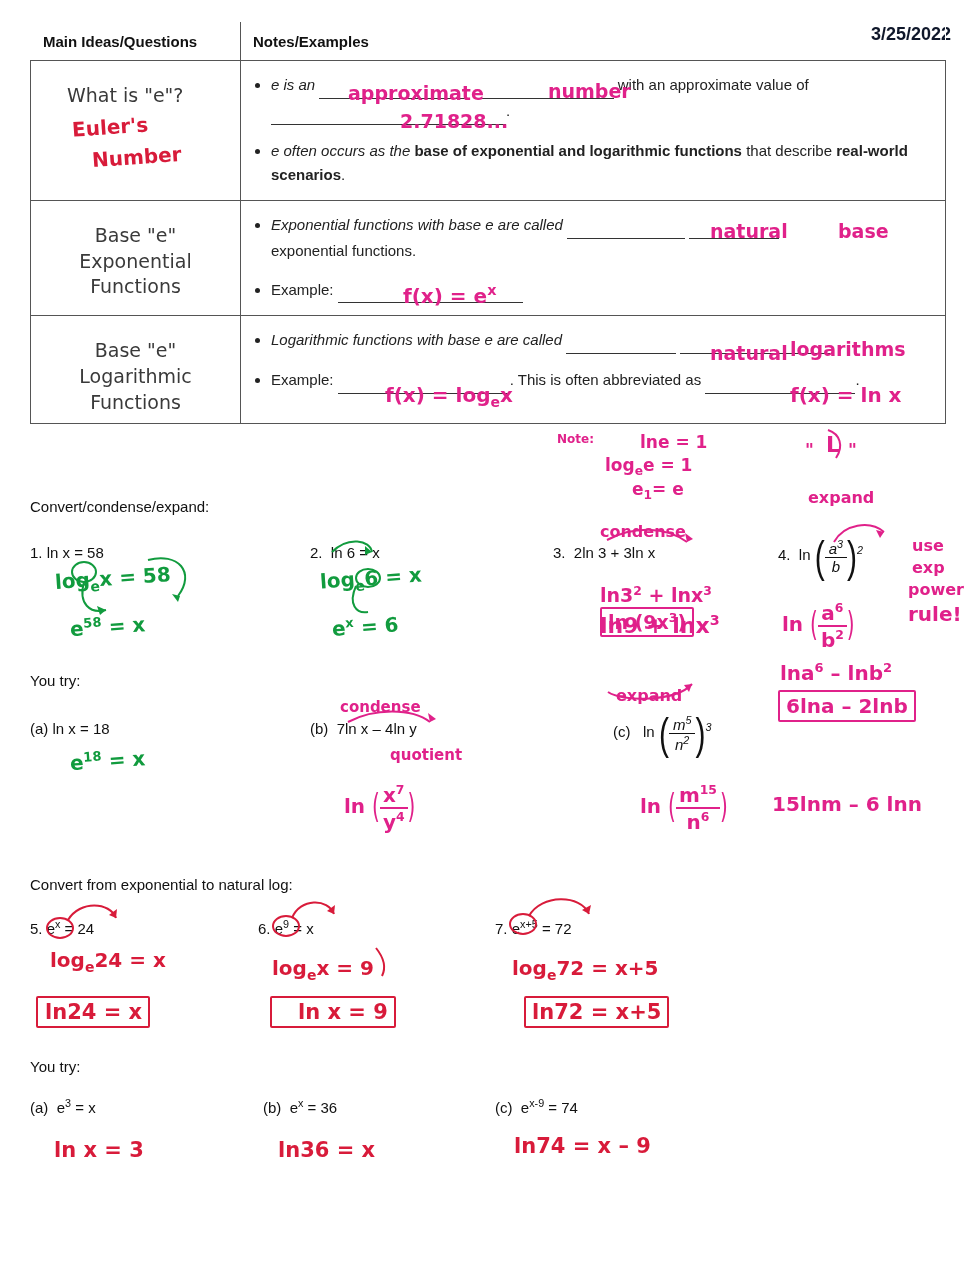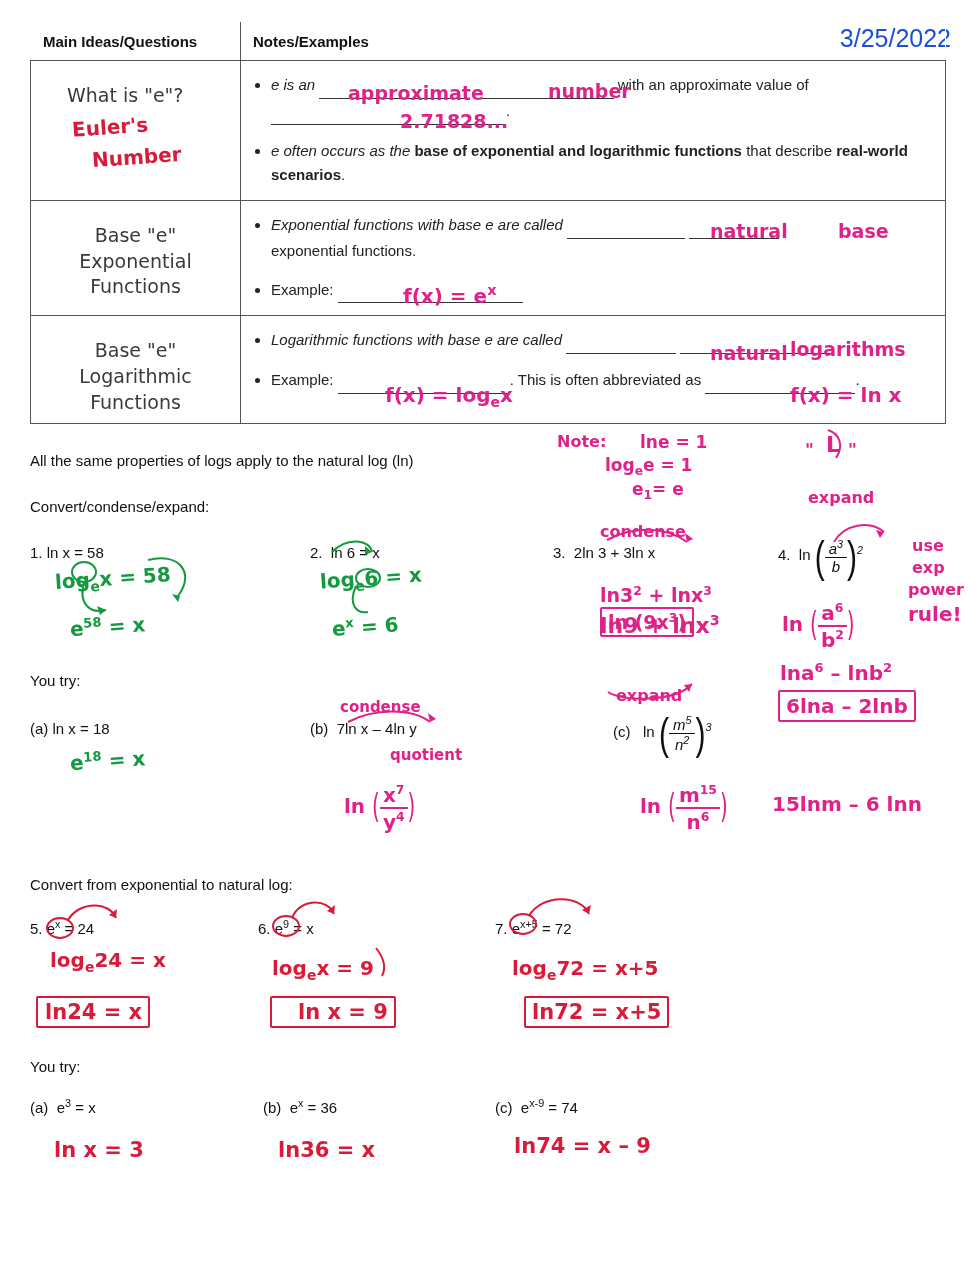--- a/index.html
+++ b/index.html
@@ -13,22 +13,23 @@
     position: relative;
     overflow: hidden;
   }
   .page { position: relative; width: 979px; height: 1266px; }
 
   
   .date {
     position: absolute;
     right: 28px;
     top: 24px;
-    font-size: 25px;
-    color: #1d4ed8;
+    font-size: 18px;
+    color: #0f172a;
+    font-weight: bold;
   }
 
   
   .note-table {
     position: absolute;
     left: 30px;
     top: 22px;
     width: 916px;
     border-collapse: collapse;
   }
@@ -173,33 +174,32 @@
   <div class="hw pink" style="left:403px; top:282px; font-size:20px;"><span>f(x) = e</span><sup>x</sup></div>
 
   <div class="hw pink" style="left:710px; top:342px; font-size:19px;">natural</div>
   <div class="hw pink" style="left:790px; top:338px; font-size:19px;">logarithms</div>
 
   <div class="hw pink" style="left:385px; top:383px; font-size:20px;">
     <span>f(x) = log</span><sub style="font-size:0.7em">e</sub><span>x</span>
   </div>
   <div class="hw pink" style="left:790px; top:383px; font-size:20px;">f(x) = ln x</div>
 
-  <div class="hw pink" style="left:557px; top:432px; font-size:16px;">Note:</div>
+  <div class="hw pink" style="left:557px; top:432px; font-size:12px;">Note:</div>
   <div class="hw pink" style="left:640px; top:432px; font-size:17px;">lne = 1</div>
   <div class="hw pink" style="left:605px; top:455px; font-size:17px;"><span>log</span><sub style="font-size:.72em">e</sub><span>e = 1</span></div>
   <div class="hw pink" style="left:632px; top:479px; font-size:17px;"><span>e</span><sub style="font-size:.72em">1</sub><span>= e</span></div>
 
   <div class="hw pink" style="left:805px; top:440px; font-size:17px;">"</div>
   <div class="hw pink" style="left:826px; top:432px; font-size:22px;">L</div>
   <div class="hw pink" style="left:848px; top:440px; font-size:17px;">"</div>
   <svg class="ann" style="left:818px; top:428px; width:50px; height:34px;">
     <path d="M10,2 C22,6 26,18 18,30" stroke="#e0218a" stroke-width="2" fill="none"></path>
   </svg>
 
-  <div class="txt" style="left:30px; top:452px;">All the same properties of logs apply to the natural log (ln)</div>
   <div class="txt" style="left:30px; top:498px;">Convert/condense/expand:</div>
 
   <div class="prob" style="left:30px; top:544px;">
     <span>1.</span>
     <span>ln x = 58</span>
   </div>
   <div class="prob" style="left:310px; top:544px;">
     <span>2.</span>&nbsp;
     <span>ln 6 = x</span>
   </div>

